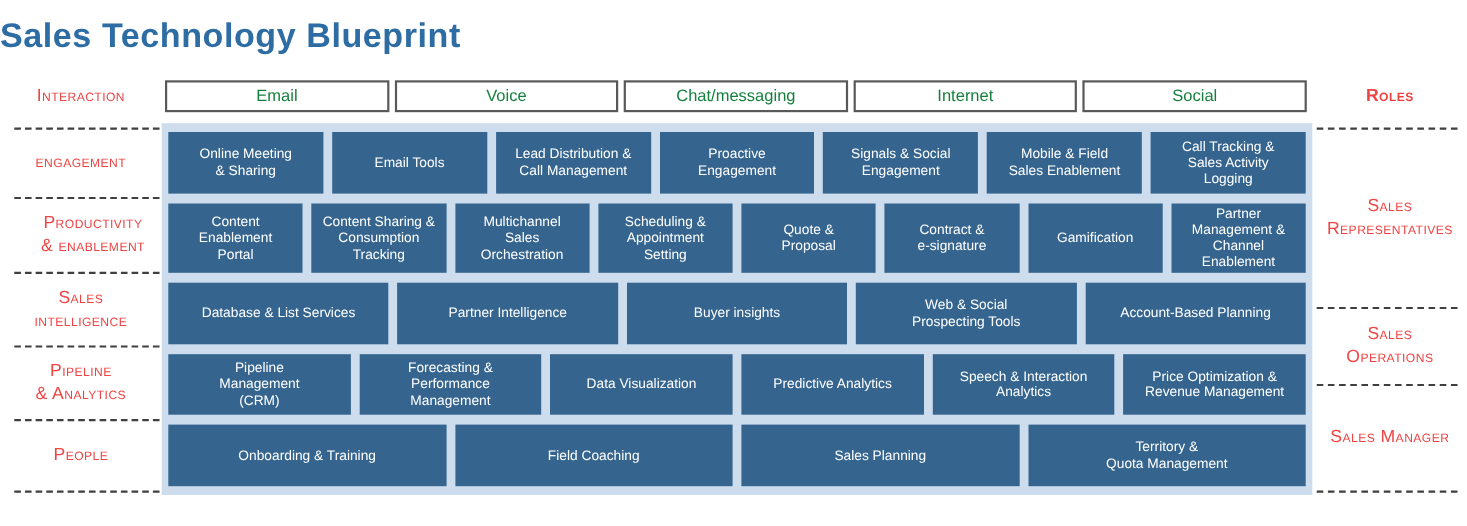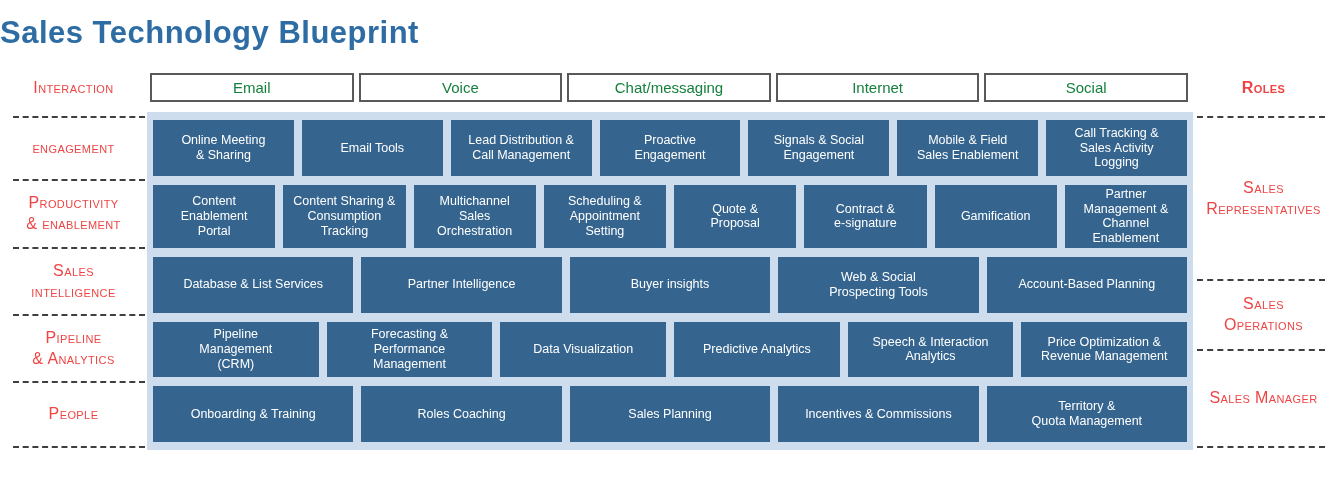--- a/index.html
+++ b/index.html
@@ -34,21 +34,21 @@
 </style>
 </head>
 <body>
 
 <div class="canvas">
 
   <div class="title">Sales Technology Blueprint</div>
 
   <div class="side-label left-label" style="top:60px;height:56px;">Interaction</div>
   <div class="side-label left-label" style="top:118px;height:61px;">engagement</div>
-  <div class="side-label left-label" style="top:181px;height:66px;">Productivity
+  <div class="side-label left-label" style="top:181px;height:66px;padding-left:11px;">Productivity
 &amp; enablement</div>
   <div class="side-label left-label" style="top:249px;height:65px;">Sales
 intelligence</div>
   <div class="side-label left-label" style="top:316px;height:65px;">Pipeline
 &amp; Analytics</div>
   <div class="side-label left-label" style="top:383px;height:63px;">People</div>
 
   <div class="side-label right-label" style="top:60px;height:56px;font-weight:bold;">Roles</div>
   <div class="side-label right-label" style="top:118px;height:161px;">Sales
 Representatives</div>
@@ -133,21 +133,20 @@
 Management</div>
         <div class="box">Data Visualization</div>
         <div class="box">Predictive Analytics</div>
         <div class="box">Speech &amp; Interaction
 Analytics</div>
         <div class="box">Price Optimization &amp;
 Revenue Management</div>
       </div>
     <div class="brow">
         <div class="box">Onboarding &amp; Training</div>
-        <div class="box">Roles Coaching</div>
+        <div class="box">Field Coaching</div>
         <div class="box">Sales Planning</div>
-        <div class="box">Incentives &amp; Commissions</div>
         <div class="box">Territory &amp;
 Quota Management</div>
       </div>
   </div>
 
 </div>
 
 </body></html>

